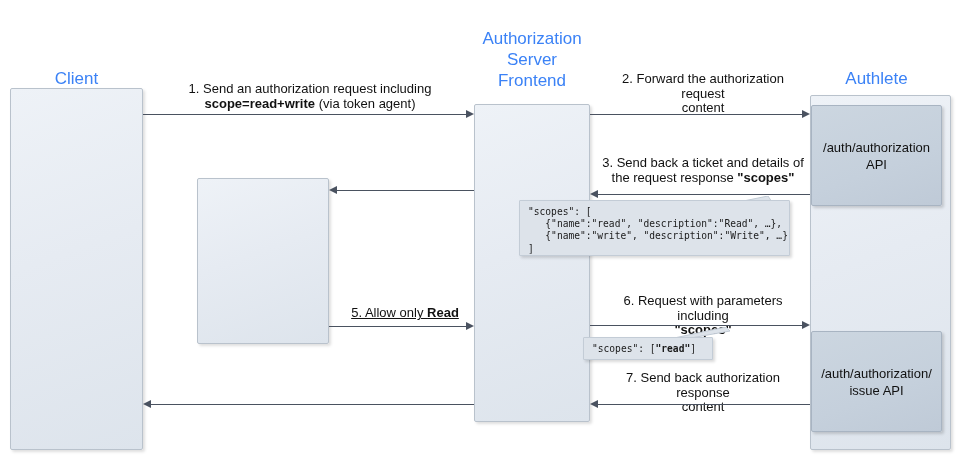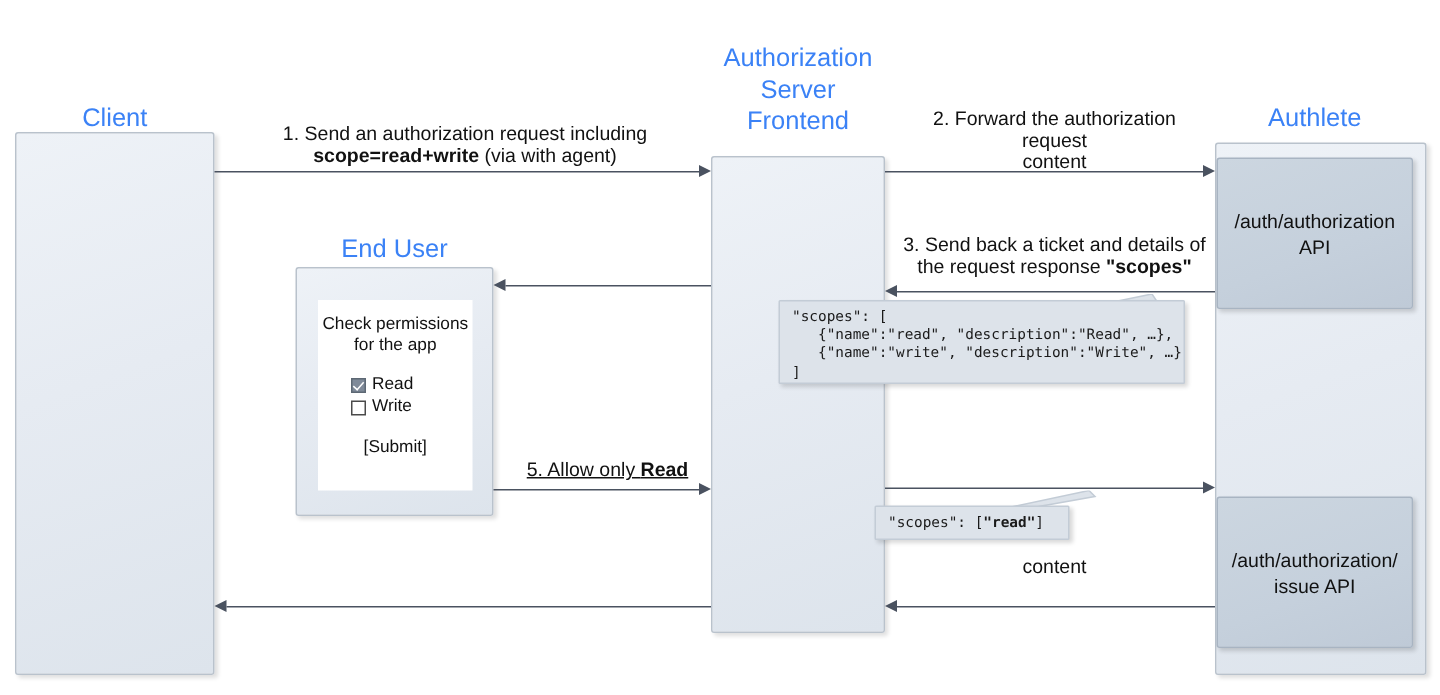--- a/index.html
+++ b/index.html
@@ -166,54 +166,38 @@
   }
 </style>
 </head>
 <body>
 
 <div id="canvas">
 
   <div class="lane-title" id="client-title">Client</div>
   <div class="lane" id="client-lane"></div>
 
-  <div class="lane-title" id="enduser-title">End User</div>
   <div class="lane" id="enduser-lane"></div>
 
-  <div id="enduser-form">
-    <div class="form-head">Check permissions</div>
-    <div class="form-head">for the app</div>
-    <div class="form-gap"></div>
-    <div class="checkrow">
-      <span class="cb checked"></span>
-      <span>Read</span>
-    </div>
-    <div class="checkrow">
-      <span class="cb"></span>
-      <span>Write</span>
-    </div>
-    <div class="form-gap"></div>
-    <div class="submit-txt">[Submit]</div>
-  </div>
 
   <div class="lane-title" id="asf-title">Authorization
 Server
 Frontend</div>
   <div class="lane" id="asf-lane"></div>
 
   <div class="lane-title" id="authlete-title">Authlete</div>
   <div class="lane" id="authlete-lane"></div>
   <div class="api-box" id="api-issue">/auth/authorization/
 issue API</div>
   <div class="api-box" id="api-authorization">/auth/authorization
 API</div>
 
   <div class="alabel" style="left:150px; top:82px; width:320px;">
     <div>1. Send an authorization request including</div>
-    <div><b>scope=read+write</b><span> (via with agent)</span></div>
+    <div><b>scope=read+write</b><span> (via token agent)</span></div>
   </div>
   <div class="arrow-line" style="left:143px; top:114px; width:324px;"></div>
   <div class="arrow-head right" style="left:466px; top:110px;"></div>
 
   <div class="alabel" style="left:600px; top:72px; width:206px;">
     <div>2. Forward the authorization request</div>
     <div>content</div>
   </div>
   <div class="arrow-line" style="left:590px; top:114px; width:213px;"></div>
   <div class="arrow-head right" style="left:802px; top:110px;"></div>
@@ -227,24 +211,29 @@
 
   <div class="arrow-line" style="left:337px; top:190px; width:137px;"></div>
   <div class="arrow-head left" style="left:329px; top:186px;"></div>
 
   <div class="alabel" style="left:336px; top:306px; width:138px;text-decoration:underline;">
     <div><span>5. Allow only </span><b>Read</b></div>
   </div>
   <div class="arrow-line" style="left:329px; top:326px; width:138px;"></div>
   <div class="arrow-head right" style="left:466px; top:322px;"></div>
 
+  <div class="alabel" style="left:600px; top:294px; width:206px;">
+    <div>6. Request with parameters including</div>
+    <div><b>"scopes"</b></div>
+  </div>
   <div class="arrow-line" style="left:590px; top:325px; width:213px;"></div>
   <div class="arrow-head right" style="left:802px; top:321px;"></div>
 
   <div class="alabel" style="left:600px; top:371px; width:206px;">
+    <div>7. Send back authorization response</div>
     <div>content</div>
   </div>
   <div class="arrow-line" style="left:598px; top:404px; width:212px;"></div>
   <div class="arrow-head left" style="left:590px; top:400px;"></div>
 
   <div class="arrow-line" style="left:151px; top:404px; width:323px;"></div>
   <div class="arrow-head left" style="left:143px; top:400px;"></div>
 
   <div class="tail" style="left:660px; top:196px;
        border-left:0; border-right:0;

